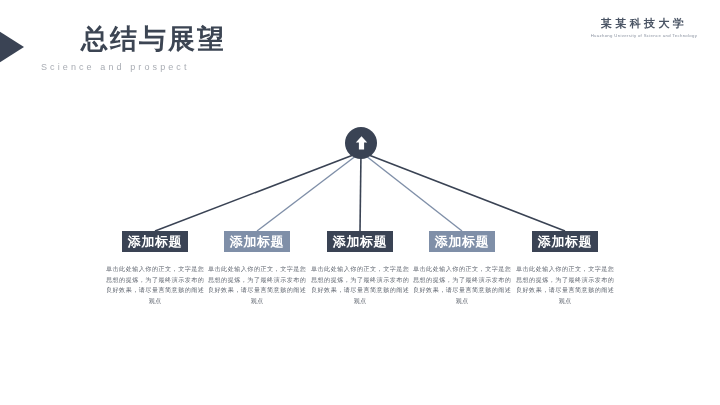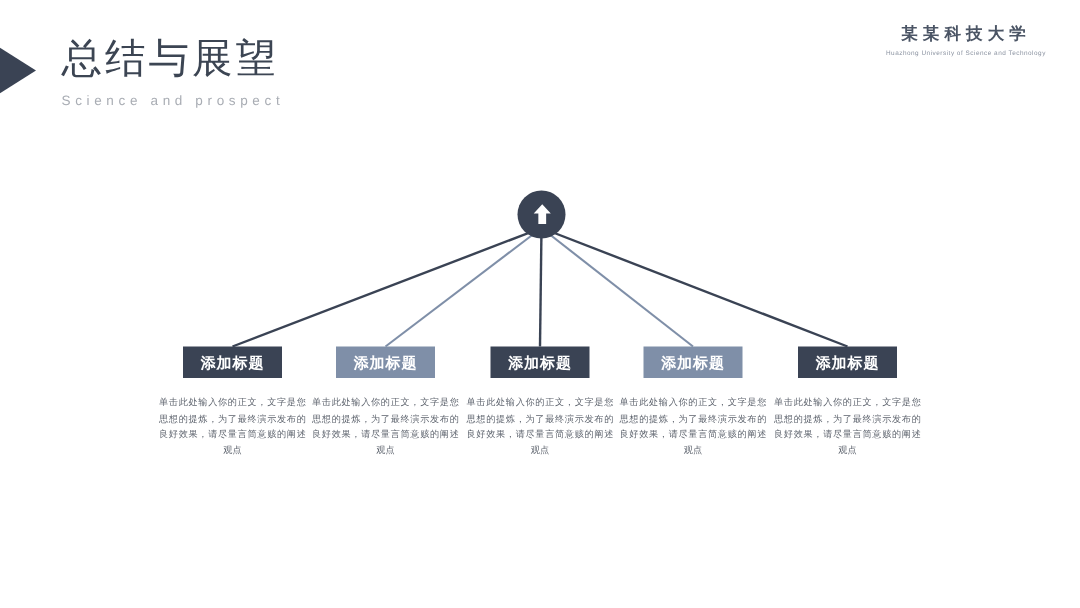--- a/index.html
+++ b/index.html
@@ -41,23 +41,24 @@
   .title-block {
     position: absolute;
     left: 41px;
     top: 22px;
   }
 
   .title-cn {
     font-size: 27px;
     line-height: 34px;
     color: #3c4553;
-    font-weight: 400;
+    font-weight: 700;
     letter-spacing: 2px;
     white-space: nowrap;
+    margin-left: 40px;
   }
 
   .title-en {
     margin-top: 5px;
     font-size: 9px;
     line-height: 12px;
     color: #a9adb4;
     letter-spacing: 3.1px;
     white-space: nowrap;
     font-weight: 400;
@@ -132,21 +133,21 @@
     flex-direction: column;
     align-items: center;
   }
 
   .node-box {
     width: 66px;
     height: 21px;
     display: flex;
     align-items: center;
     justify-content: center;
-    font-size: 10px;
+    font-size: 13px;
     letter-spacing: 0.6px;
     color: #ffffff;
     font-weight: 700;
     white-space: nowrap;
   }
 
   .node-box.dark  { background: #3a4354; }
   .node-box.light { background: #7f8fa8; }
 
   .node-text {

